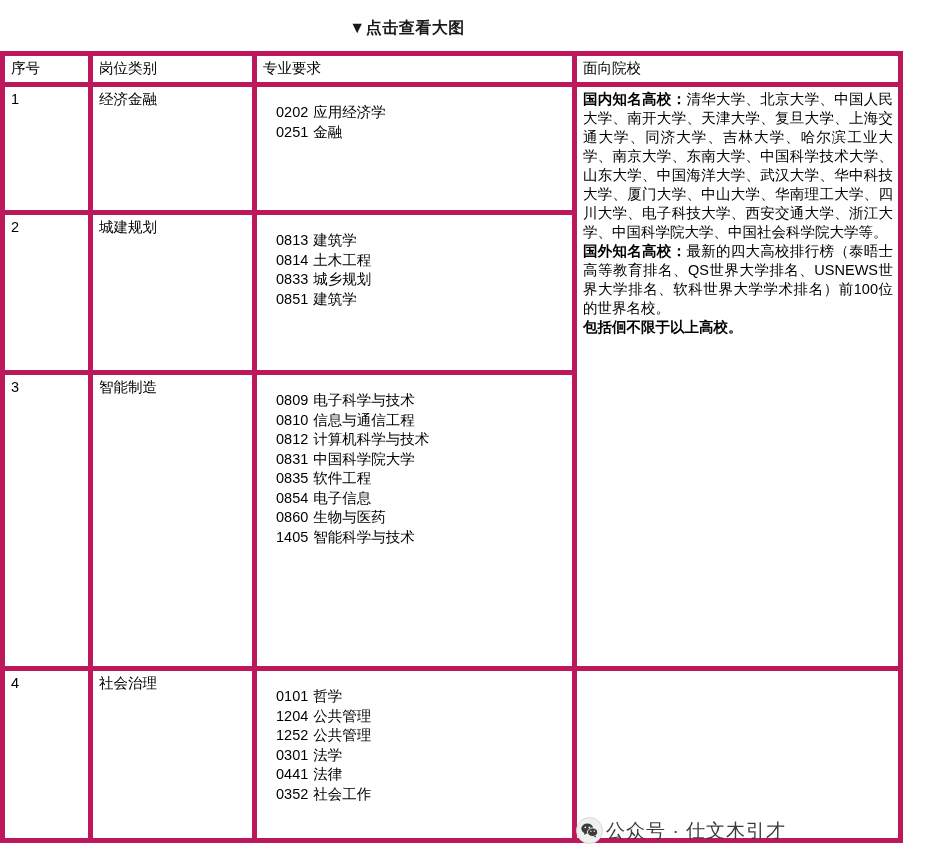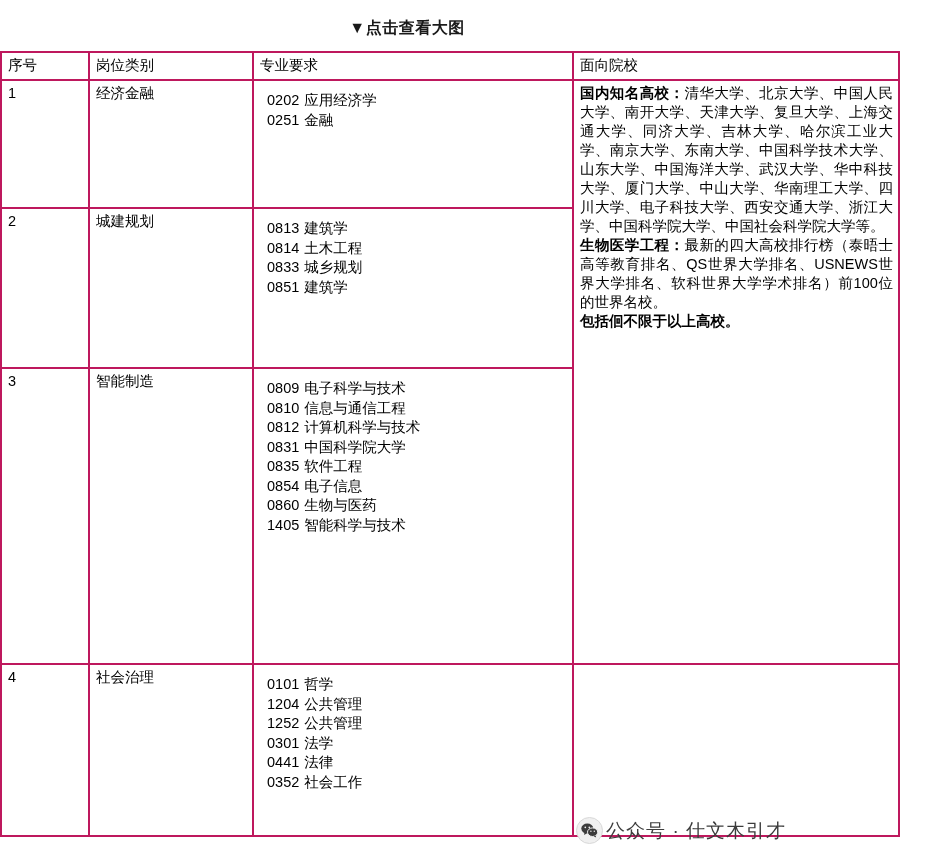--- a/index.html
+++ b/index.html
@@ -31,39 +31,39 @@
     letter-spacing: 0.5px;
   }
   table.main-table {
     border-collapse: collapse;
     table-layout: fixed;
     width: 898px;
     margin: 0 auto;
     border: 1px solid #000;
   }
   table.main-table td {
-    border: 2px solid #be185d;
+    border: 5px solid #be185d;
     vertical-align: top;
     padding: 3px 5px 3px 6px;
     font-size: 14.5px;
     line-height: 19px;
   }
   .col-no    { width: 88px; }
   .col-cat   { width: 164px; }
   .col-major { width: 320px; }
   .col-univ  { width: 326px; }
 
   .header-row td {
     font-size: 14.5px;
     height: 20px;
     padding-top: 2px;
     padding-bottom: 2px;
   }
   .major-list {
-    margin: 7px;
+    margin: 13px;
     padding: 0;
     list-style: none;
   }
   .major-list li {
     white-space: nowrap;
     line-height: 19.5px;
   }
   .major-code {
     margin-right: 5px;
   }
@@ -144,21 +144,21 @@
           <ul class="major-list">
             <li><span class="major-code">0202</span><span>应用经济学</span></li>
             <li><span class="major-code">0251</span><span>金融</span></li>
           </ul>
         </td>
         <td class="univ-cell" rowspan="3">
           <p>
             <span class="univ-label">国内知名高校：</span><span class="univ-body">清华大学、北京大学、中国人民大学、南开大学、天津大学、复旦大学、上海交通大学、同济大学、吉林大学、哈尔滨工业大学、南京大学、东南大学、中国科学技术大学、山东大学、中国海洋大学、武汉大学、华中科技大学、厦门大学、中山大学、华南理工大学、四川大学、电子科技大学、西安交通大学、浙江大学、中国科学院大学、中国社会科学院大学等。</span>
           </p>
           <p>
-            <span class="univ-label">生物医学工程：</span><span class="univ-body">最新的四大高校排行榜（泰晤士高等教育排名、QS世界大学排名、USNEWS世界大学排名、软科世界大学学术排名）前100位的世界名校。</span>
+            <span class="univ-label">国外知名高校：</span><span class="univ-body">最新的四大高校排行榜（泰晤士高等教育排名、QS世界大学排名、USNEWS世界大学排名、软科世界大学学术排名）前100位的世界名校。</span>
           </p>
           <p class="univ-extra">包括佪不限于以上高校。</p>
         </td>
       </tr>
 
       <tr class="r2">
         <td>2</td>
         <td>城建规划</td>
         <td>
           <ul class="major-list">

